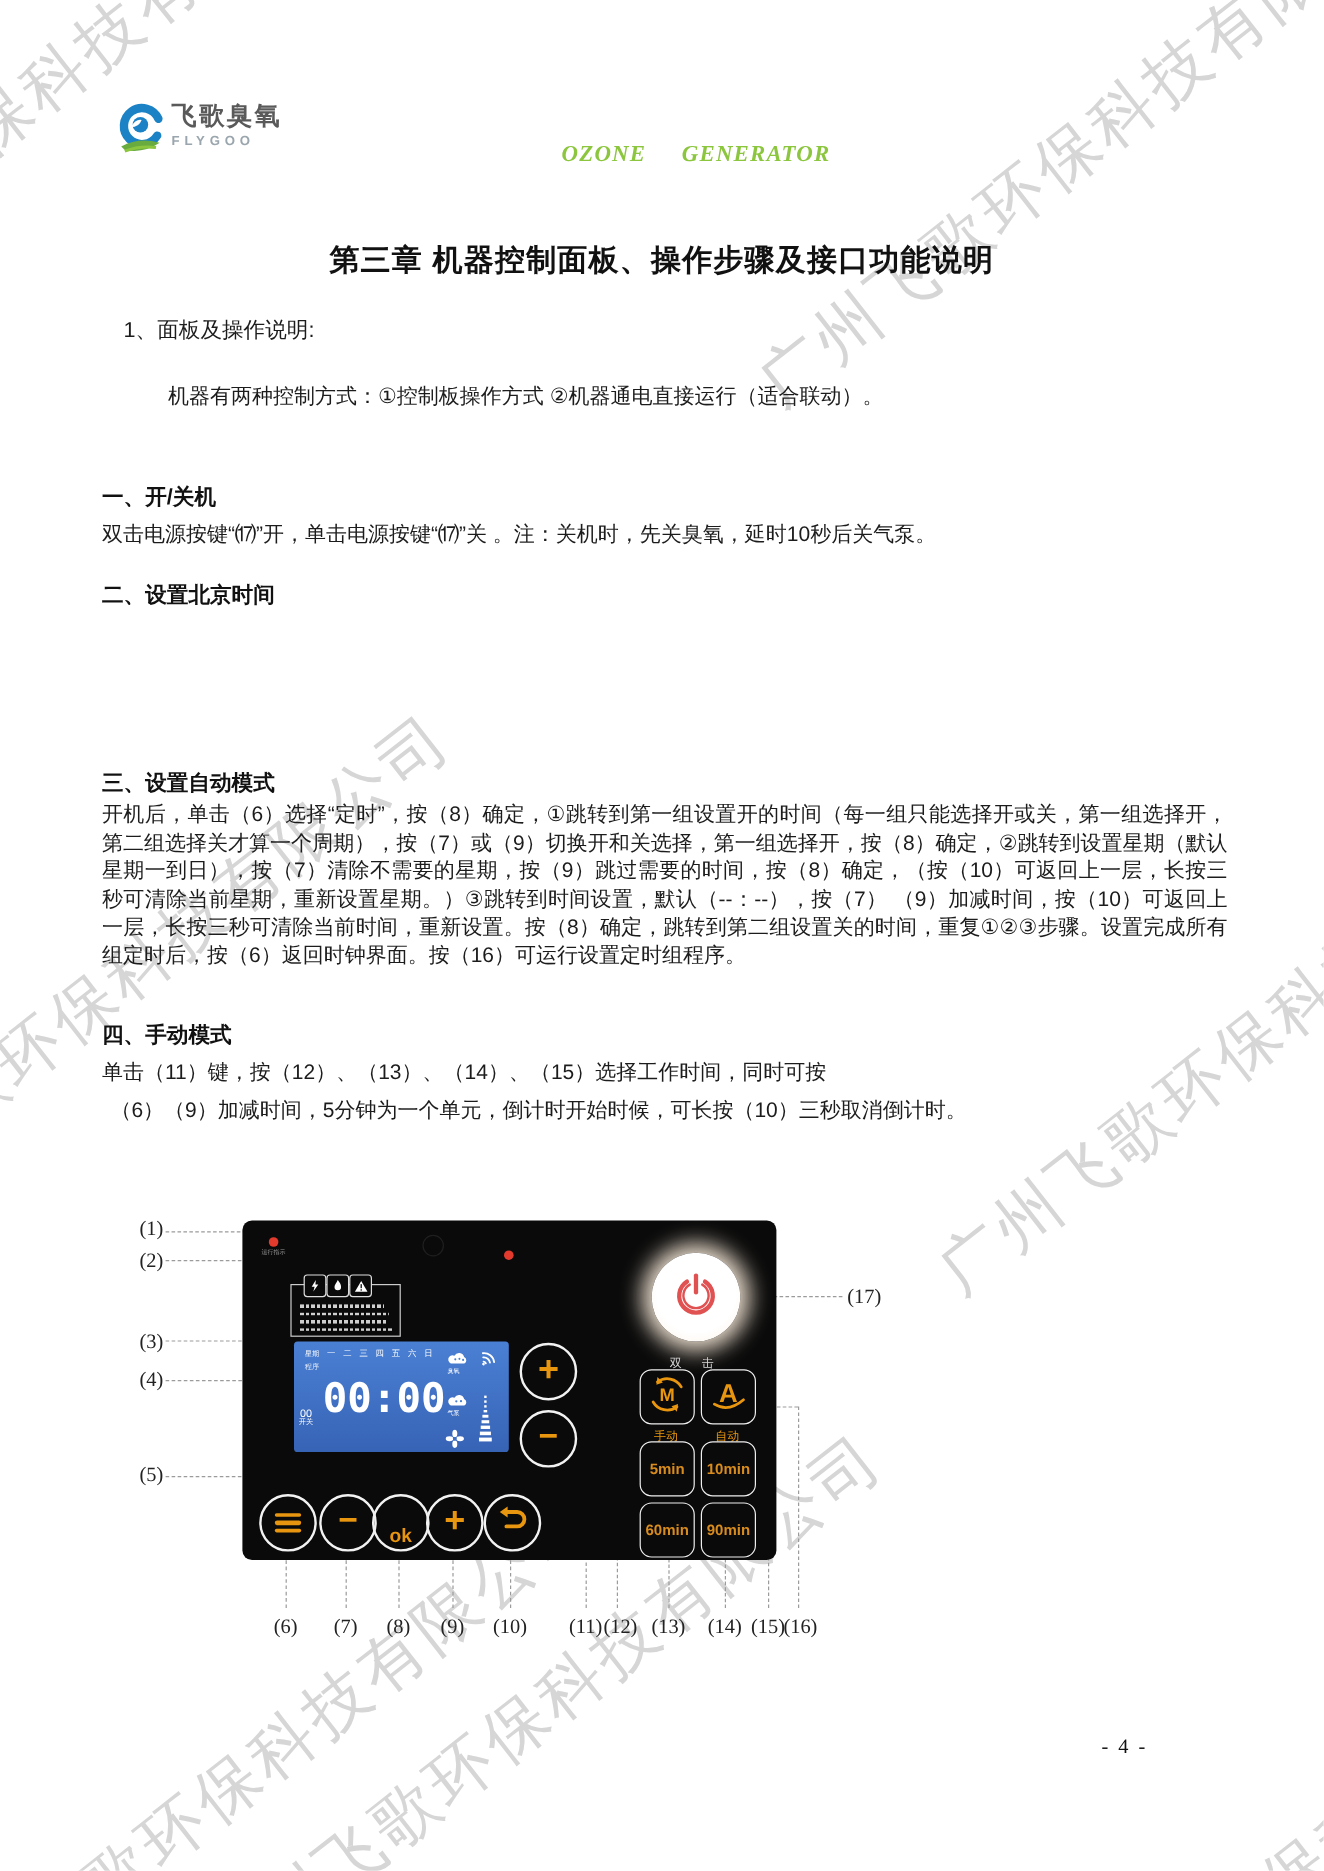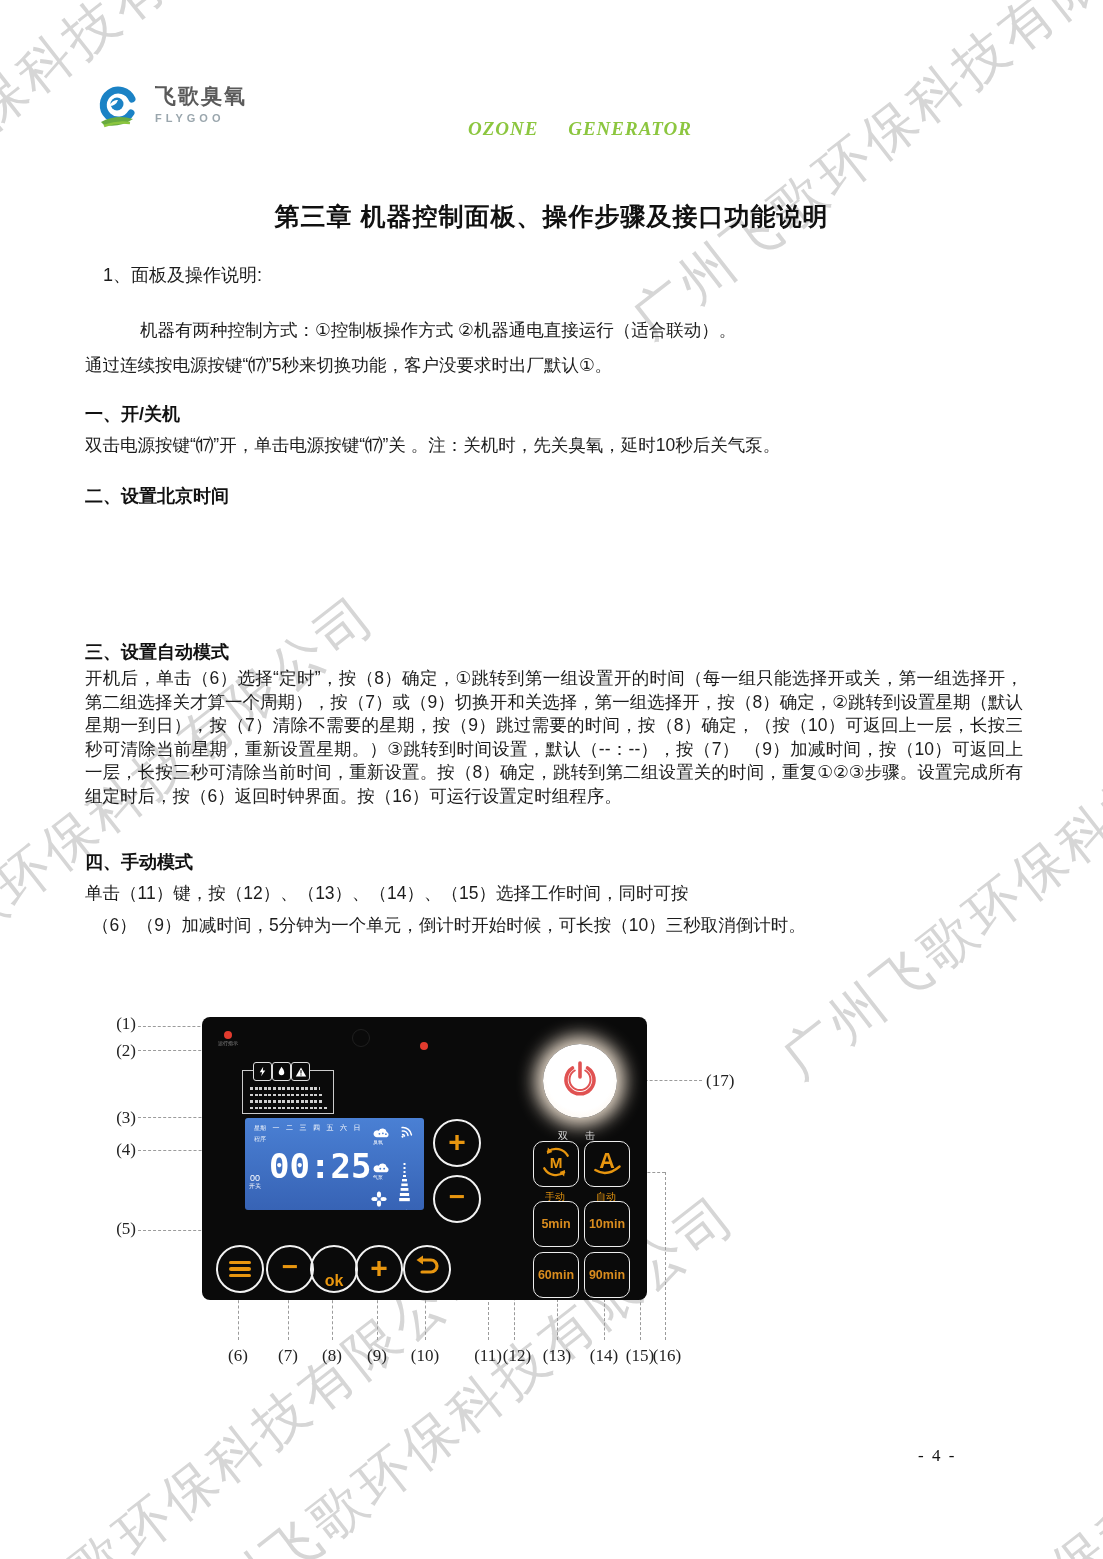--- a/index.html
+++ b/index.html
@@ -8,21 +8,21 @@
     background:#ffffff;color:#1c1c1c;
     font-family:"Liberation Sans","DejaVu Sans",sans-serif;
   }
   
   .wm{position:absolute;white-space:nowrap;font-size:54px;color:#d6d6d6;
       transform:rotate(-38deg);transform-origin:left center;z-index:0;letter-spacing:4px;}
   
   .layer{position:absolute;inset:0;z-index:1;}
   
   .logo{position:absolute;left:95px;top:82px;display:flex;align-items:flex-start;}
-  .logo-text{margin-left:16px;}
+  .logo-text{margin-left:4px;}
   .logo-cn{font-size:21px;font-weight:bold;color:#5a5a5a;letter-spacing:2px;}
   .logo-en{font-size:11px;color:#9aa6ad;letter-spacing:4px;font-weight:bold;margin-top:2px;}
   .doc-type{position:absolute;left:468px;top:118px;font-family:"Liberation Serif",serif;
             font-style:italic;font-weight:bold;font-size:19px;color:#8CC63F;word-spacing:24px;letter-spacing:1px;}
   
   .page-title{position:absolute;left:0;top:200px;width:1103px;text-align:center;
               font-size:25px;font-weight:bold;letter-spacing:1px;color:#111;}
   .tblock{position:absolute;left:85px;width:938px;font-size:17.5px;line-height:26.5px;text-align:justify;}
   .h-sec{position:absolute;left:85px;font-size:18px;font-weight:bold;color:#111;}
   .intro-heading{position:absolute;left:103px;top:263px;font-size:18px;}
@@ -114,21 +114,20 @@
       <div class="logo-cn">飞歌臭氧</div>
       <div class="logo-en">FLYGOO</div>
     </span>
   </div>
   <div class="doc-type">OZONE  GENERATOR</div>
 
   <div class="page-title">第三章 机器控制面板、操作步骤及接口功能说明</div>
 
   <div class="intro-heading">1、面板及操作说明:</div>
   <div class="intro-bold">机器有两种控制方式：①控制板操作方式 ②机器通电直接运行（适合联动）。</div>
-  <div class="tblock intro-note">通过连续按电源按键“⒄”5秒来切换功能，客户没要求时出厂默认①。</div>
 
   <div class="h-sec s1h">一、开/关机</div>
   <div class="tblock s1b">双击电源按键“⒄”开，单击电源按键“⒄”关 。注：关机时，先关臭氧，延时10秒后关气泵。</div>
 
   <div class="h-sec s2h">二、设置北京时间</div>
 
   <div class="h-sec s3h">三、设置自动模式</div>
   <div class="tblock s3b">开机后，单击（6）选择“定时”，按（8）确定，①跳转到第一组设置开的时间（每一组只能选择开或关，第一组选择开，第二组选择关才算一个周期），按（7）或（9）切换开和关选择，第一组选择开，按（8）确定，②跳转到设置星期（默认星期一到日），按（7）清除不需要的星期，按（9）跳过需要的时间，按（8）确定，（按（10）可返回上一层，长按三秒可清除当前星期，重新设置星期。）③跳转到时间设置，默认（--：--），按（7） （9）加减时间，按（10）可返回上一层，长按三秒可清除当前时间，重新设置。按（8）确定，跳转到第二组设置关的时间，重复①②③步骤。设置完成所有组定时后，按（6）返回时钟界面。按（16）可运行设置定时组程序。</div>
 
   <div class="h-sec s4h">四、手动模式</div>
@@ -220,21 +219,21 @@
           <span>四</span>
           <span>五</span>
           <span>六</span>
           <span>日</span>
         </div>
         <div class="lcd-program">程序</div>
         <div class="lcd-group">
           <div class="g1">00</div>
           <div class="g2">开关</div>
         </div>
-        <div class="lcd-time">00:25</div>
+        <div class="lcd-time">00:00</div>
 
         <span style="position:absolute;left:126px;top:7px;">
           <svg width="22" height="13" viewBox="0 0 24 15">
               <path d="M7 13 a4 4 0 1 1 1.2-7.4 a5 5 0 0 1 9.3 1.2 a3.4 3.4 0 0 1 .2 6.2 Z" fill="#fff"></path>
               <circle cx="9" cy="9" r="1" fill="#4a80d4"></circle>
               <circle cx="13" cy="8.5" r="1" fill="#4a80d4"></circle>
               <circle cx="16.5" cy="9.5" r="1" fill="#4a80d4"></circle>
             </svg>
         </span>
         <span class="lcd-small-label" style="left:128px;top:21px;">臭氧</span>

